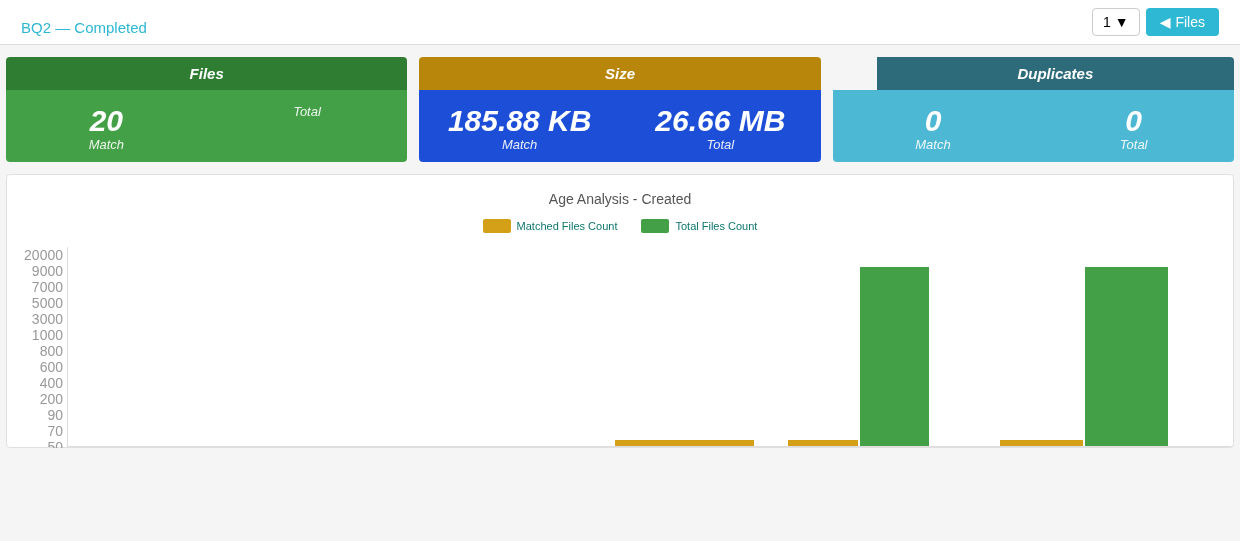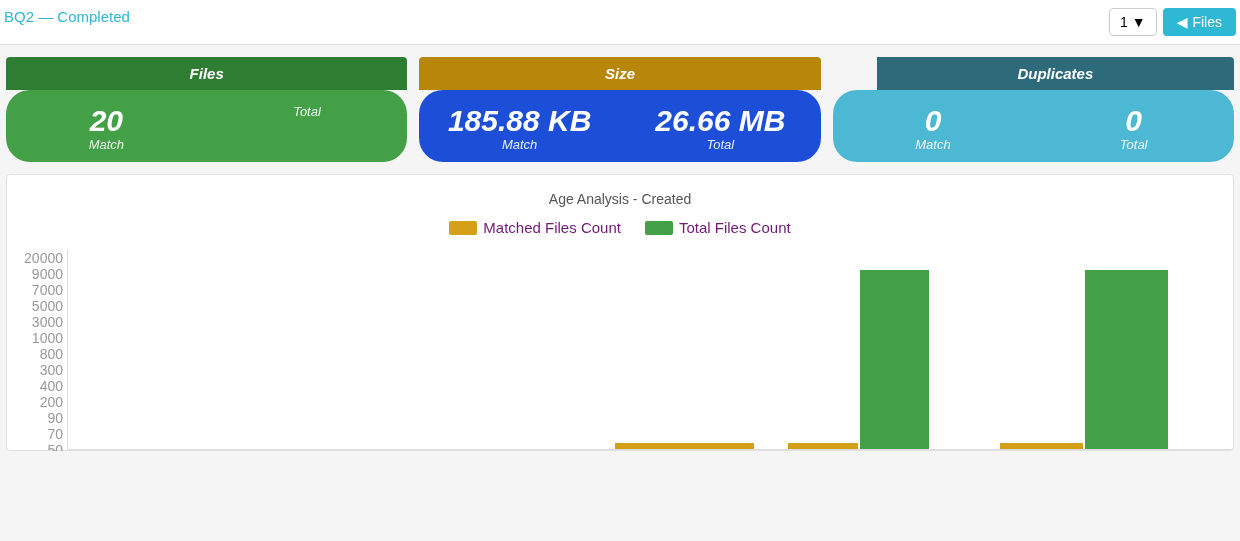--- a/index.html
+++ b/index.html
@@ -1,23 +1,23 @@
 <!DOCTYPE html>
 <html><head>
   <meta charset="utf-8">
   <style>
     * { box-sizing: border-box; margin: 0; padding: 0; }
     body { font-family: Arial, sans-serif; background: #f5f5f5; }
 
     .header-bar {
       display: flex;
-      align-items: flex-start;
+      align-items: flex-end;
       background: #fff;
       border-bottom: 1px solid #ddd;
-      padding: 8px 4px;
+      padding: 8px 21px;
       justify-content: space-between;
     }
     .header-title {
       color: #2eb8d4;
       font-size: 15px;
       font-weight: 500;
     }
     .header-right {
       display: flex;
       align-items: center;
@@ -62,21 +62,20 @@
     }
     .stat-header {
       text-align: center;
       padding: 8px;
       font-weight: bold;
       font-size: 15px;
       color: #fff;
     }
     .stat-body {
       display: flex;
-      border-radius: 24px;
     }
     .stat-cell {
       flex: 1;
       text-align: center;
       padding: 14px 6px 10px;
     }
     .stat-value {
       font-size: 30px;
       font-weight: bold;
       color: #fff;
@@ -116,22 +115,22 @@
     .legend {
       display: flex;
       justify-content: center;
       gap: 24px;
       margin-bottom: 14px;
     }
     .legend-item {
       display: flex;
       align-items: center;
       gap: 6px;
-      font-size: 15px;
-      color: #701a75;
+      font-size: 11px;
+      color: #0f766e;
     }
     .legend-color {
       width: 28px;
       height: 14px;
       border-radius: 2px;
     }
   </style>
 </head>
 <body>
 
@@ -216,21 +215,21 @@
   <div style="display:flex; padding: 0 0 0 0;">
 
     <div style="width:60px; display:flex; flex-direction:column; justify-content:space-between; padding: 0 4px 0 0; font-size:14px; color:#999; text-align:right; height:200px;">
       <span>20000</span>
       <span>9000</span>
       <span>7000</span>
       <span>5000</span>
       <span>3000</span>
       <span>1000</span>
       <span>800</span>
-      <span>300</span>
+      <span>600</span>
       <span>400</span>
       <span>200</span>
       <span>90</span>
       <span>70</span>
       <span>50</span>
       <span>50</span>
       <span>0</span>
     </div>
 
     <div style="flex:1; display:flex; align-items:flex-end; border-left:1px solid #ddd; border-bottom:1px solid #ddd; height:200px; padding: 0 10px;">

